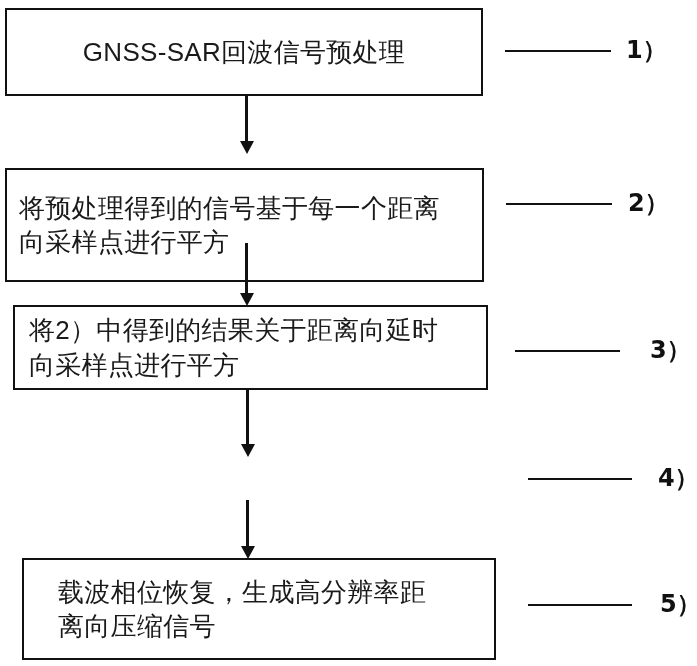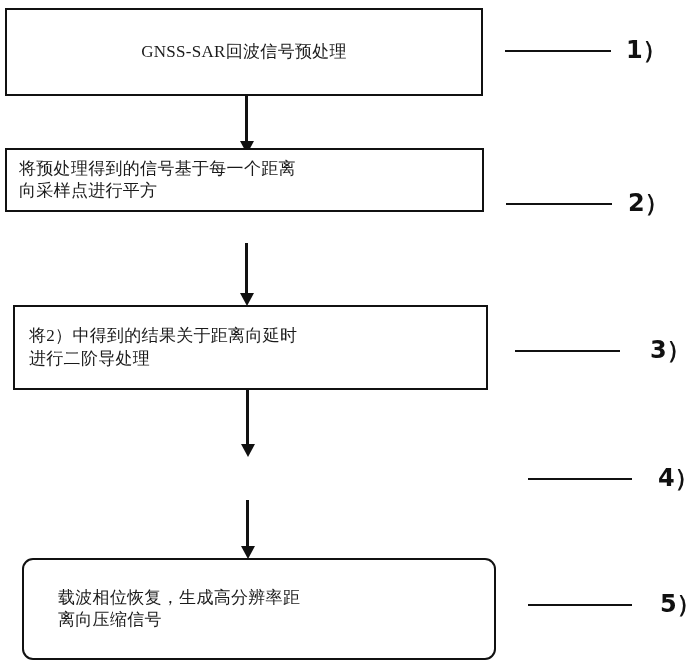--- a/index.html
+++ b/index.html
@@ -19,22 +19,22 @@
   }
   .proc-box {
     position: absolute;
     box-sizing: border-box;
     border: 2px solid #111111;
     background: #ffffff;
     display: flex;
     align-items: center;
   }
   .proc-text {
-    font-family: Liberation Serif, serif;
-    font-size: 17px;
+    font-family: Liberation Sans, sans-serif;
+    font-size: 26px;
     line-height: 1.32;
     color: #1a1a1a;
     letter-spacing: 0.3px;
     white-space: pre-line;
     width: 100%;
   }
   .align-center { text-align: center; }
   .align-left   { text-align: left; }
 
   .connector {
@@ -81,52 +81,52 @@
     <div class="proc-text align-center" style="padding:0 10px;">GNSS-SAR回波信号预处理</div>
   </div>
   <div class="leader" style="left:505px; top:50px; width:106px;"></div>
   <div class="step-label" style="left:626px; top:38px;">1）</div>
 
   <div class="connector" style="left:245px; top:96px; height:56px;">
     <div class="conn-line" style="height:47px;"></div>
     <div class="conn-head" style="top:45px;"></div>
   </div>
 
-  <div class="proc-box" style="left:5px; top:148px; width:479px; height:64px;">
+  <div class="proc-box" style="left:5px; top:168px; width:479px; height:114px;">
     <div class="proc-text align-left" style="padding:0 12px;">将预处理得到的信号基于每一个距离
 向采样点进行平方</div>
   </div>
   <div class="leader" style="left:506px; top:203px; width:106px;"></div>
   <div class="step-label" style="left:628px; top:191px;">2）</div>
 
   <div class="connector" style="left:245px; top:243px; height:62px;">
     <div class="conn-line" style="height:52px;"></div>
     <div class="conn-head" style="top:50px;"></div>
   </div>
 
   <div class="proc-box" style="left:13px; top:305px; width:475px; height:85px;">
     <div class="proc-text align-left" style="padding:0 14px;">将2）中得到的结果关于距离向延时
-进行二阶导处理</div>
+向采样点进行平方</div>
   </div>
   <div class="leader" style="left:515px; top:350px; width:105px;"></div>
   <div class="step-label" style="left:650px; top:338px;">3）</div>
 
   <div class="connector" style="left:246px; top:390px; height:66px;">
     <div class="conn-line" style="height:56px;"></div>
     <div class="conn-head" style="top:54px;"></div>
   </div>
 
   <div class="leader" style="left:528px; top:478px; width:104px;"></div>
   <div class="step-label" style="left:658px; top:466px;">4）</div>
 
   <div class="connector" style="left:246px; top:500px; height:58px;">
     <div class="conn-line" style="height:48px;"></div>
     <div class="conn-head" style="top:46px;"></div>
   </div>
 
-  <div class="proc-box" style="left:22px; top:558px; width:474px; height:102px;border-radius:11px;">
+  <div class="proc-box" style="left:22px; top:558px; width:474px; height:102px;">
     <div class="proc-text align-left" style="padding:0 34px;">载波相位恢复，生成高分辨率距
 离向压缩信号</div>
   </div>
   <div class="leader" style="left:528px; top:604px; width:104px;"></div>
   <div class="step-label" style="left:660px; top:592px;">5）</div>
 
 </div>
 
 </body></html>

